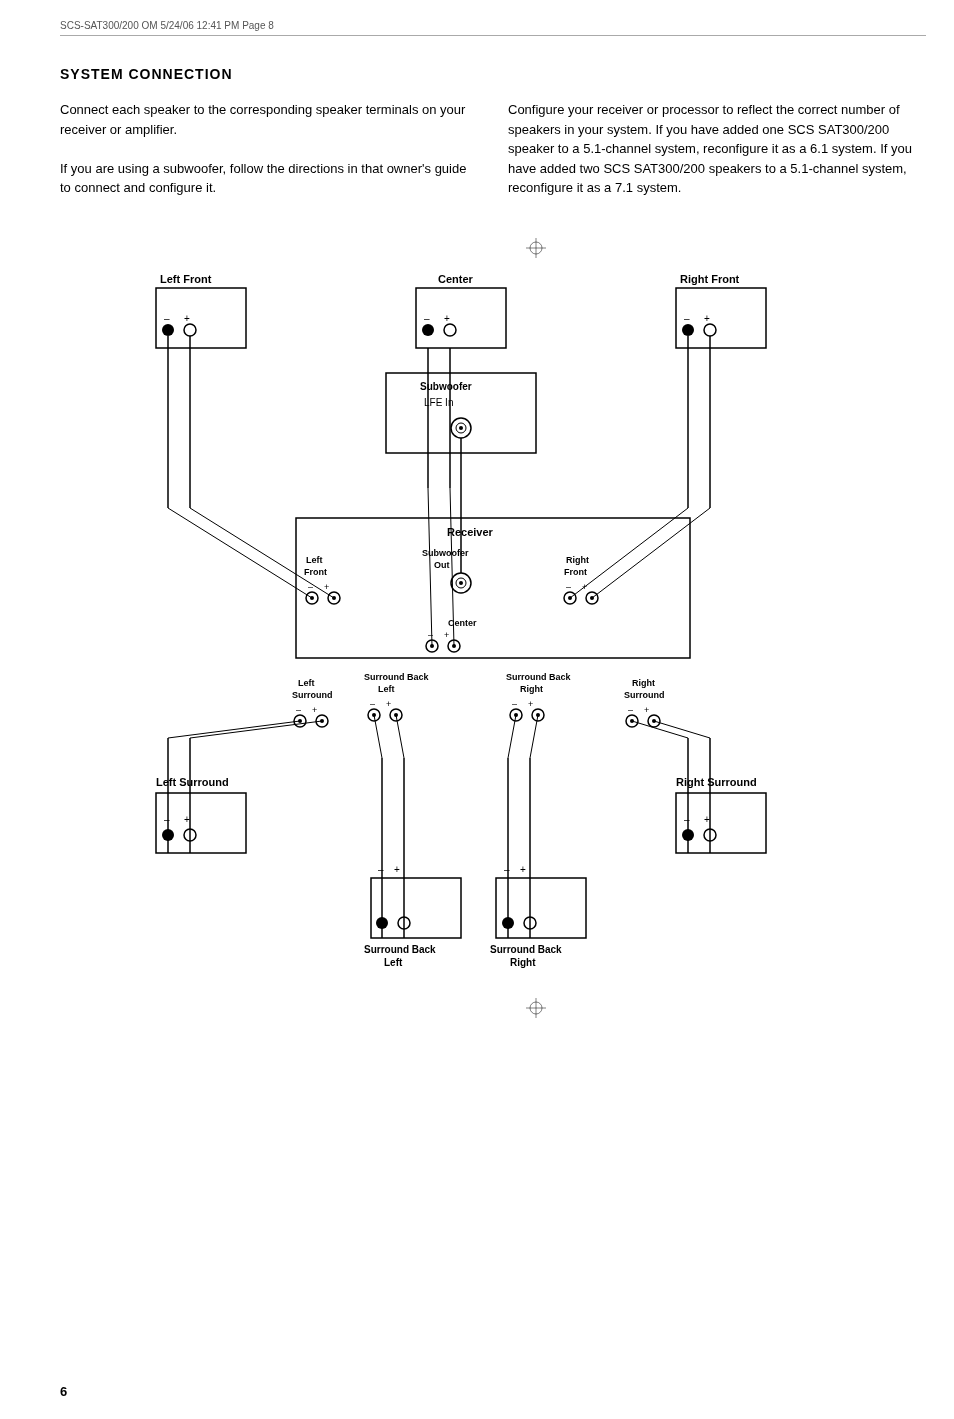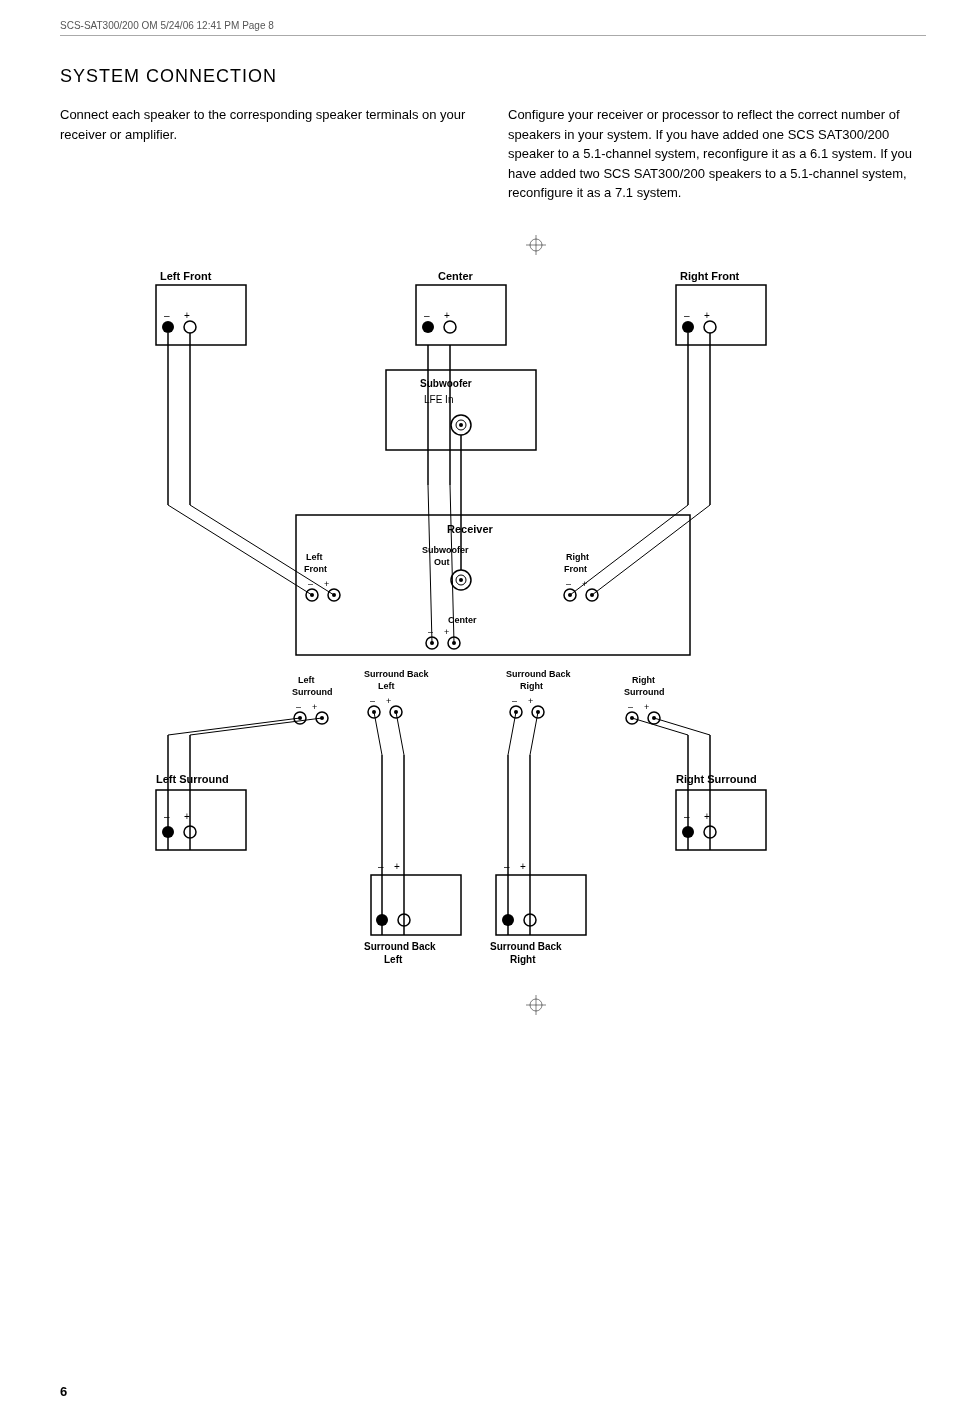--- a/index.html
+++ b/index.html
@@ -21,31 +21,31 @@
     
     .header-bar {
       font-size: 10px;
       color: #555;
       border-bottom: 1px solid #aaa;
       padding-bottom: 4px;
       margin-bottom: 30px;
     }
     
     .section-title {
-      font-weight: normal;
-      font-size: 18px;
+      font-weight: bold;
+      font-size: 14px;
       letter-spacing: 1px;
       margin-bottom: 18px;
       text-transform: uppercase;
     }
     
     .text-columns {
       display: flex;
       gap: 30px;
-      margin-bottom: 22px;
+      margin-bottom: 30px;
     }
     .text-col {
       flex: 1;
       font-size: 13px;
       line-height: 1.5;
     }
     
     .diagram-area {
       position: relative;
       width: 100%;
@@ -71,20 +71,21 @@
   <div class="header-bar">
     <span>SCS-SAT300/200 OM  5/24/06  12:41 PM    Page 8</span>
   </div>
 
   <div class="section-title">SYSTEM CONNECTION</div>
 
   <div class="text-columns">
     <div class="text-col">
       <p>Connect each speaker to the corresponding speaker terminals on your receiver or amplifier.</p>
       <br>
+      <p>If you are using a subwoofer, follow the directions in that owner's guide to connect and configure it.</p>
     </div>
     <div class="text-col">
       <p>Configure your receiver or processor to reflect the correct number of speakers in your system. If you have added one SCS SAT300/200 speaker to a 5.1-channel system, reconfigure it as a 6.1 system. If you have added two SCS SAT300/200 speakers to a 5.1-channel system, reconfigure it as a 7.1 system.</p>
     </div>
   </div>
 
   <div class="diagram-area">
     <svg class="diagram" viewBox="0 0 834 800">
 
       <g>

